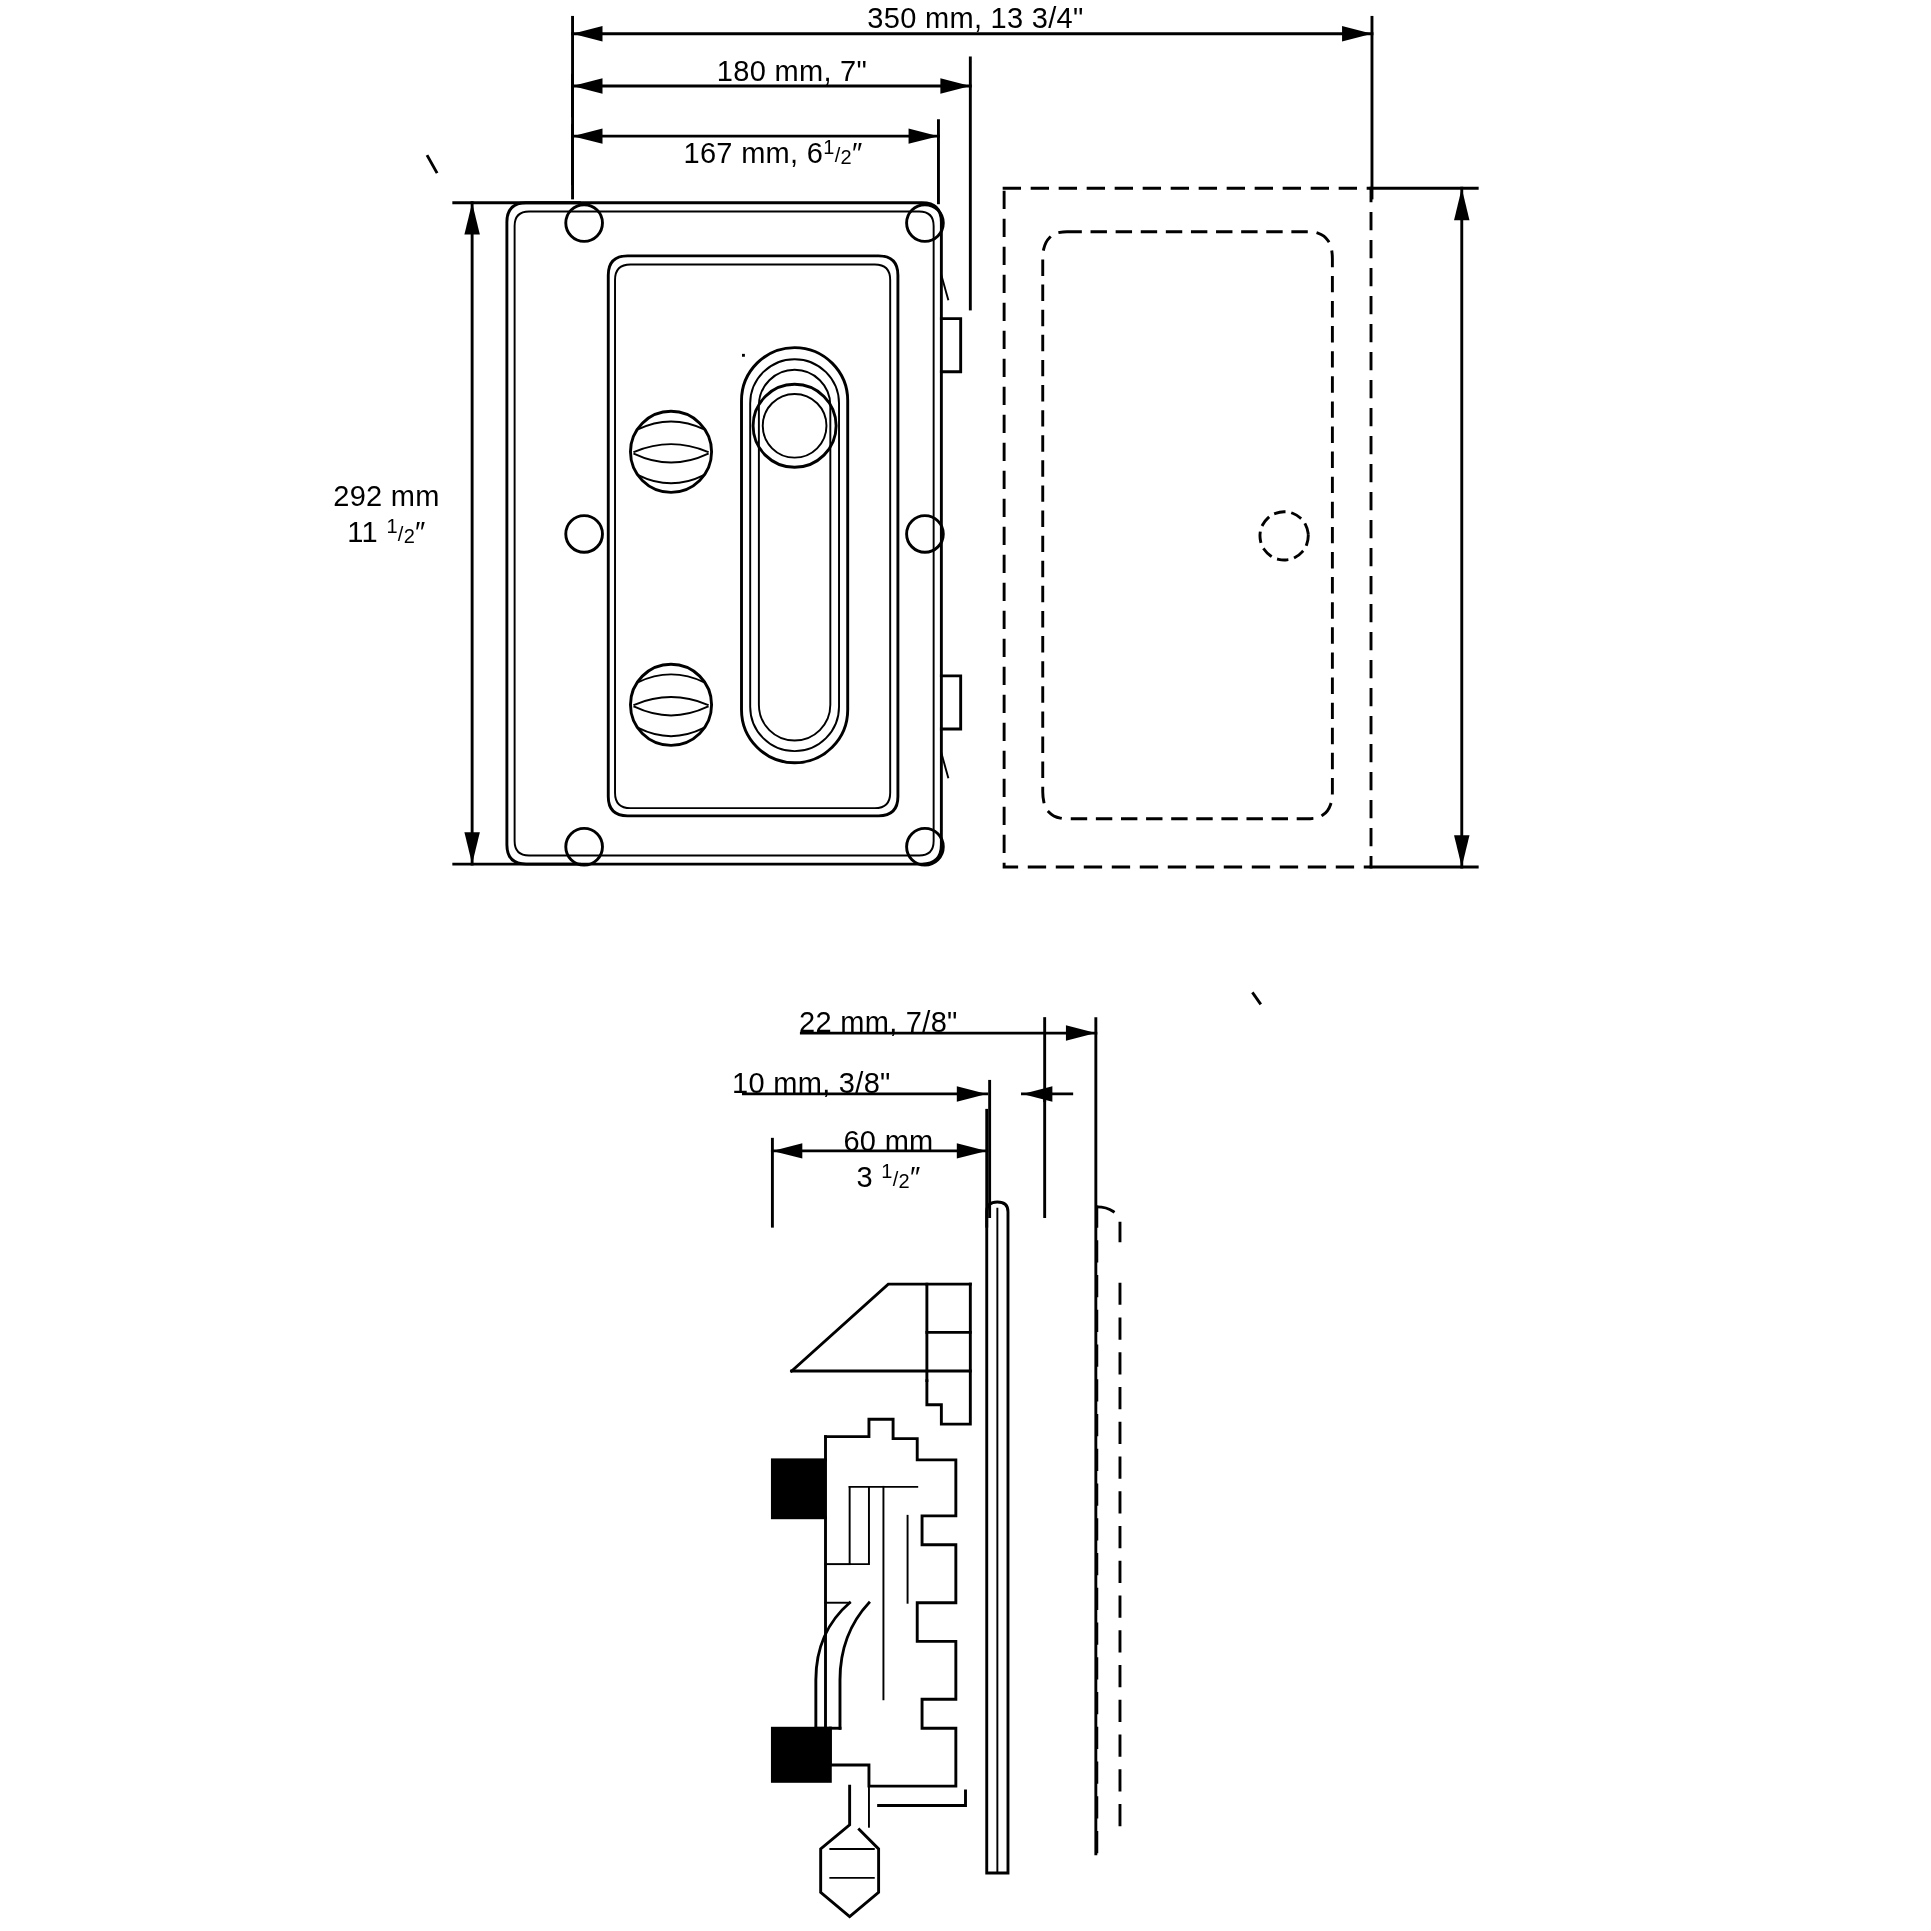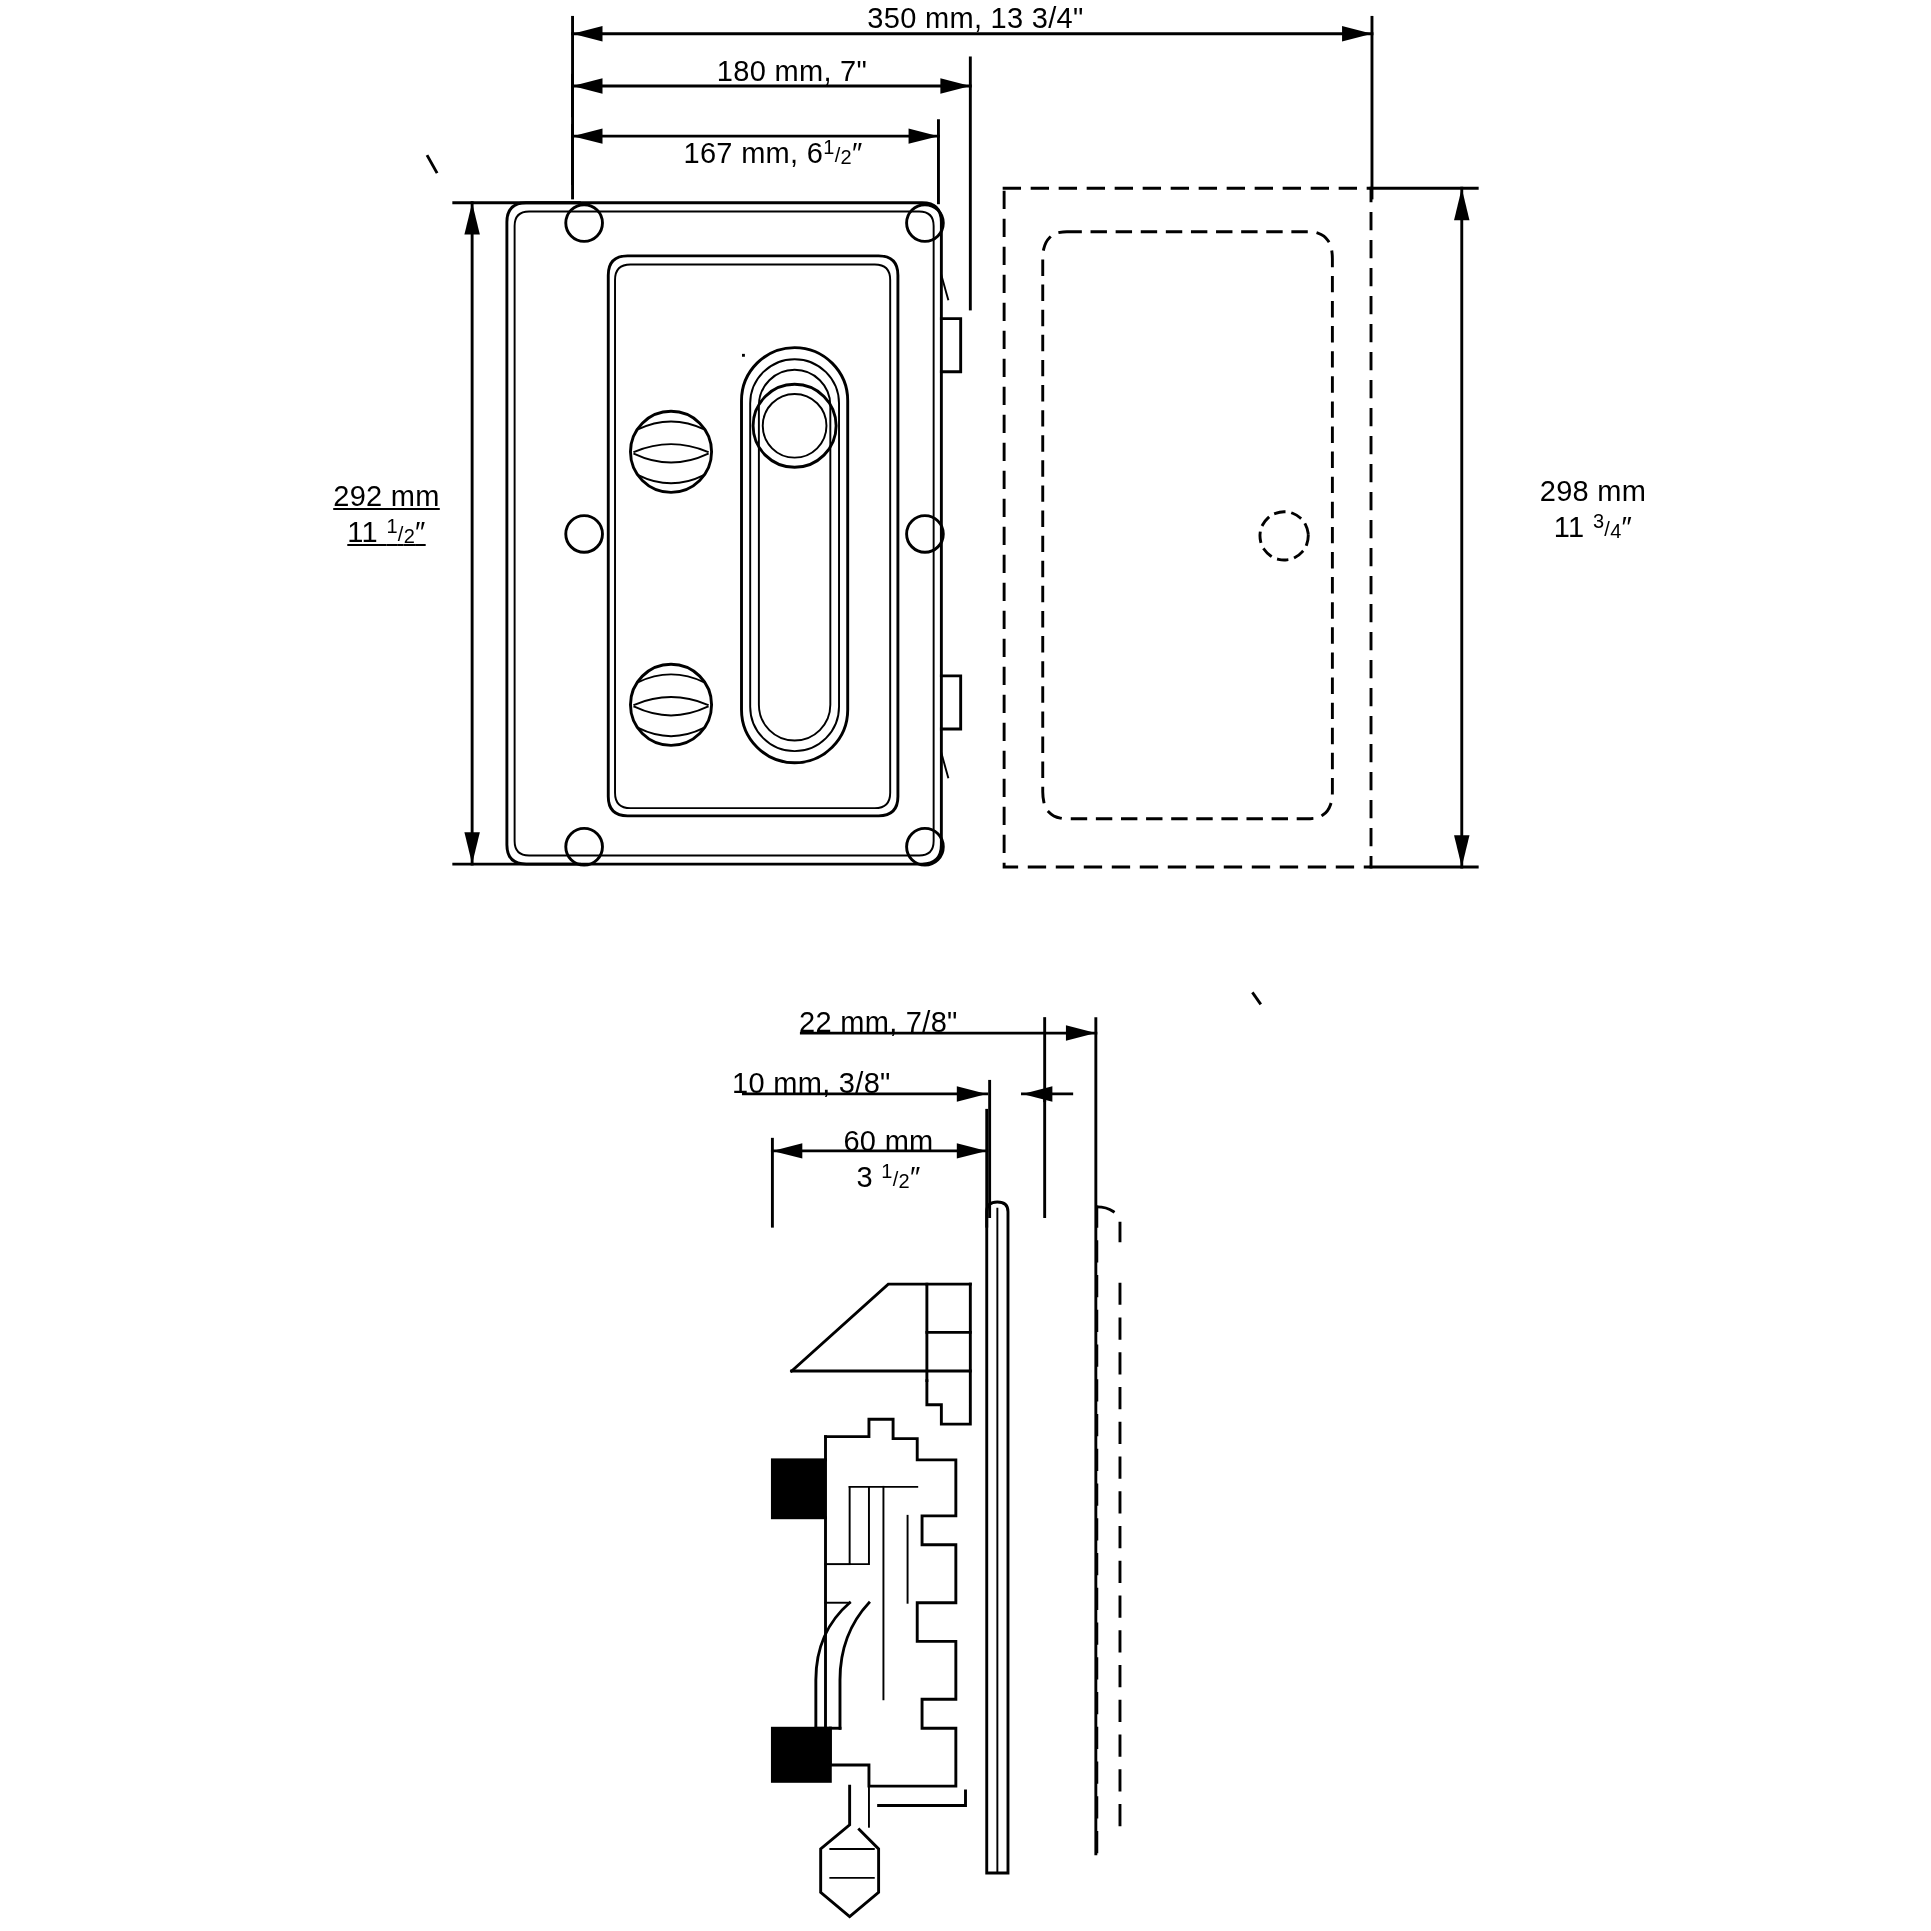--- a/index.html
+++ b/index.html
@@ -193,33 +193,27 @@
   </svg>
 
   <div class="dimtext ctr" style="left:850px; top:0px; width:251px;">350 mm, 13 3/4"</div>
 
   <div class="dimtext ctr" style="left:657px; top:53px; width:270px;">180 mm, 7"</div>
 
   <div class="dimtext ctr" style="left:628px; top:135px; width:290px;">
     <span>167 mm</span><span>,&nbsp;</span><span>6</span><span class="fracsup">1</span><span class="frac">/</span><span class="fracsub">2</span><span>″</span>
   </div>
 
-  <div class="dimtext ctr" style="left:290px; top:478px; width:193px;text-decoration:underline;">
+  <div class="dimtext ctr" style="left:290px; top:478px; width:193px;">
     <div>292 mm</div>
     <div>
       <span>11</span>&nbsp;<span class="fracsup">1</span><span class="frac">/</span><span class="fracsub">2</span><span>″</span>
     </div>
   </div>
 
-  <div class="dimtext ctr" style="left:1487px; top:473px; width:212px;">
-    <div>298 mm</div>
-    <div>
-      <span>11</span>&nbsp;<span class="fracsup">3</span><span class="frac">/</span><span class="fracsub">4</span><span>″</span>
-    </div>
-  </div>
 
   <div class="dimtext" style="left:799px; top:1004px;">22 mm,  7/8"</div>
 
   <div class="dimtext" style="left:732px; top:1065px;">10 mm,  3/8"</div>
 
   <div class="dimtext ctr" style="left:792px; top:1123px; width:193px;">
     <div>60 mm</div>
     <div>
       <span>3</span>&nbsp;<span class="fracsup">1</span><span class="frac">/</span><span class="fracsub">2</span><span>″</span>
     </div>

